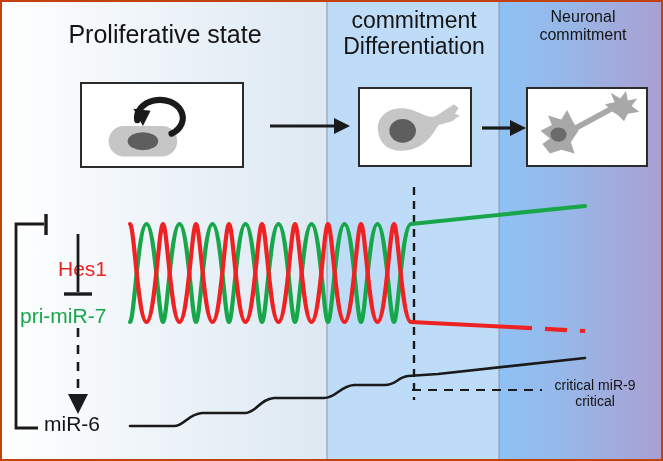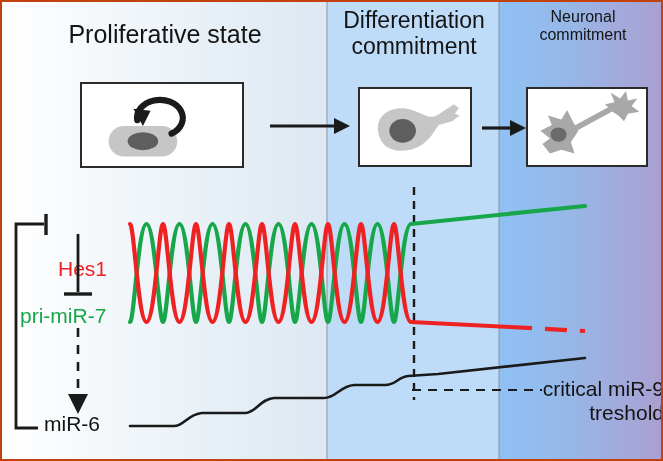--- a/index.html
+++ b/index.html
@@ -52,41 +52,41 @@
   #lbl-hes1{left:56px;top:211px;color:#ee2222;margin-top:45px;}
   #lbl-primir{left:18px;top:303px;color:#17a74a;}
   #lbl-mir9{left:42px;top:411px;color:#141414;}
 
   #plot{position:absolute;left:0;top:0;width:663px;height:461px;pointer-events:none;}
 
   .thresh-text{
     position:absolute;
     left:524px;top:375px;
     width:138px;
-    text-align:right;
-    font-size:21px;
+    text-align:center;
+    font-size:14px;
     color:#141414;
     line-height:1.15;
   }
 </style>
 </head>
 <body>
 
 <div id="fig">
 
   <div class="bgband" id="band1"></div>
   <div class="bgband" id="band2"></div>
   <div class="bgband" id="band3"></div>
   <div class="divline" style="left:324px"></div>
   <div class="divline" style="left:496px"></div>
 
   <div class="panel-title" id="title1">Proliferative state</div>
   <div class="panel-title" id="title2">
+    <div>commitment</div>
     <div>Differentiation</div>
-    <div>commitment</div>
   </div>
   <div class="panel-title" id="title3">
     <div>Neuronal</div>
     <div>commitment</div>
   </div>
 
   <div class="cellbox" id="box1">
     <svg viewBox="0 0 164 86">
       <rect x="26" y="44" width="72" height="32" rx="16" fill="#c6c6c6"></rect>
       <ellipse cx="62" cy="60" rx="16" ry="9.5" fill="#5e5e5e"></ellipse>
@@ -181,16 +181,16 @@
              L383 383
              C394 383 396 375 406 374
              L436 372
              L583 356"></path>
 
     <line x1="410" y1="388" x2="540" y2="388" stroke="#1a1a1a" stroke-width="2.2" stroke-dasharray="9,7"></line>
   </svg>
 
   <div class="thresh-text">
     <div>critical miR-9</div>
-    <div>treshold</div>
+    <div>critical</div>
   </div>
 
 </div>
 
 </body></html>

